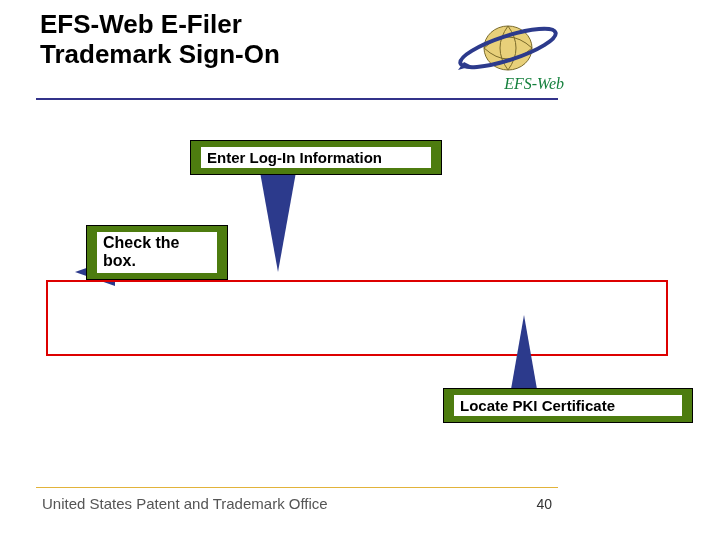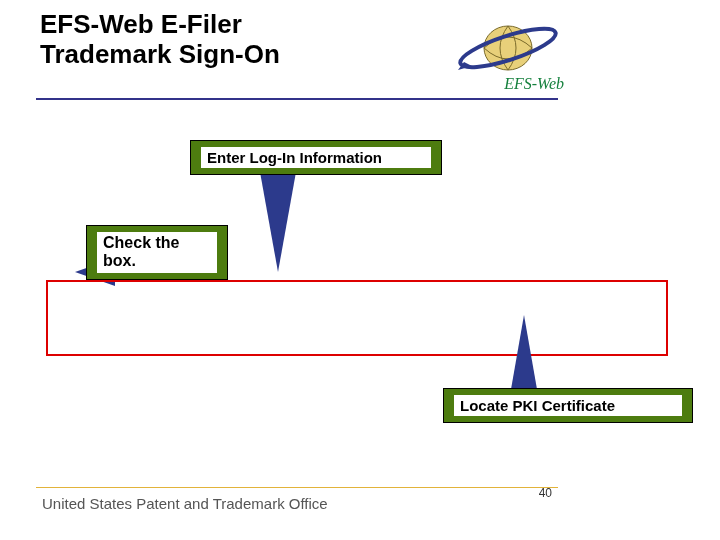--- a/index.html
+++ b/index.html
@@ -14,21 +14,21 @@
   .c1{left:190px;top:140px;width:230px}
   .c2{left:86px;top:225px;width:120px}
   .c3{left:443px;top:388px;width:228px}
   .c2 .label{font-size:16px;line-height:1.15}
   .pointer1{position:absolute;left:260px;top:172px;width:0;height:0;border-left:18px solid transparent;border-right:18px solid transparent;border-top:100px solid #2c3a8c}
   .pointer2{position:absolute;left:75px;top:258px;width:0;height:0;border-top:14px solid transparent;border-bottom:14px solid transparent;border-right:40px solid #2c3a8c}
   .pointer3{position:absolute;left:510px;top:315px;width:0;height:0;border-left:14px solid transparent;border-right:14px solid transparent;border-bottom:80px solid #2c3a8c}
   .redbox{position:absolute;left:46px;top:280px;width:618px;height:72px;border:2px solid #d00}
   .hr-bottom{position:absolute;left:36px;right:36px;bottom:52px;border-top:1px solid #e2b33a}
   .footer{position:absolute;left:42px;bottom:28px;font-size:15px;color:#555}
-  .pagenum{position:absolute;right:42px;bottom:40px;font-size:12px;color:#333}
+  .pagenum{position:absolute;right:42px;bottom:28px;font-size:14px;color:#333}
 </style>
 </head>
 <body>
 
 <div class="slide">
 
   <div class="title">
     <span>EFS-Web E-Filer</span><br>
     <span>Trademark Sign-On</span>
   </div>

